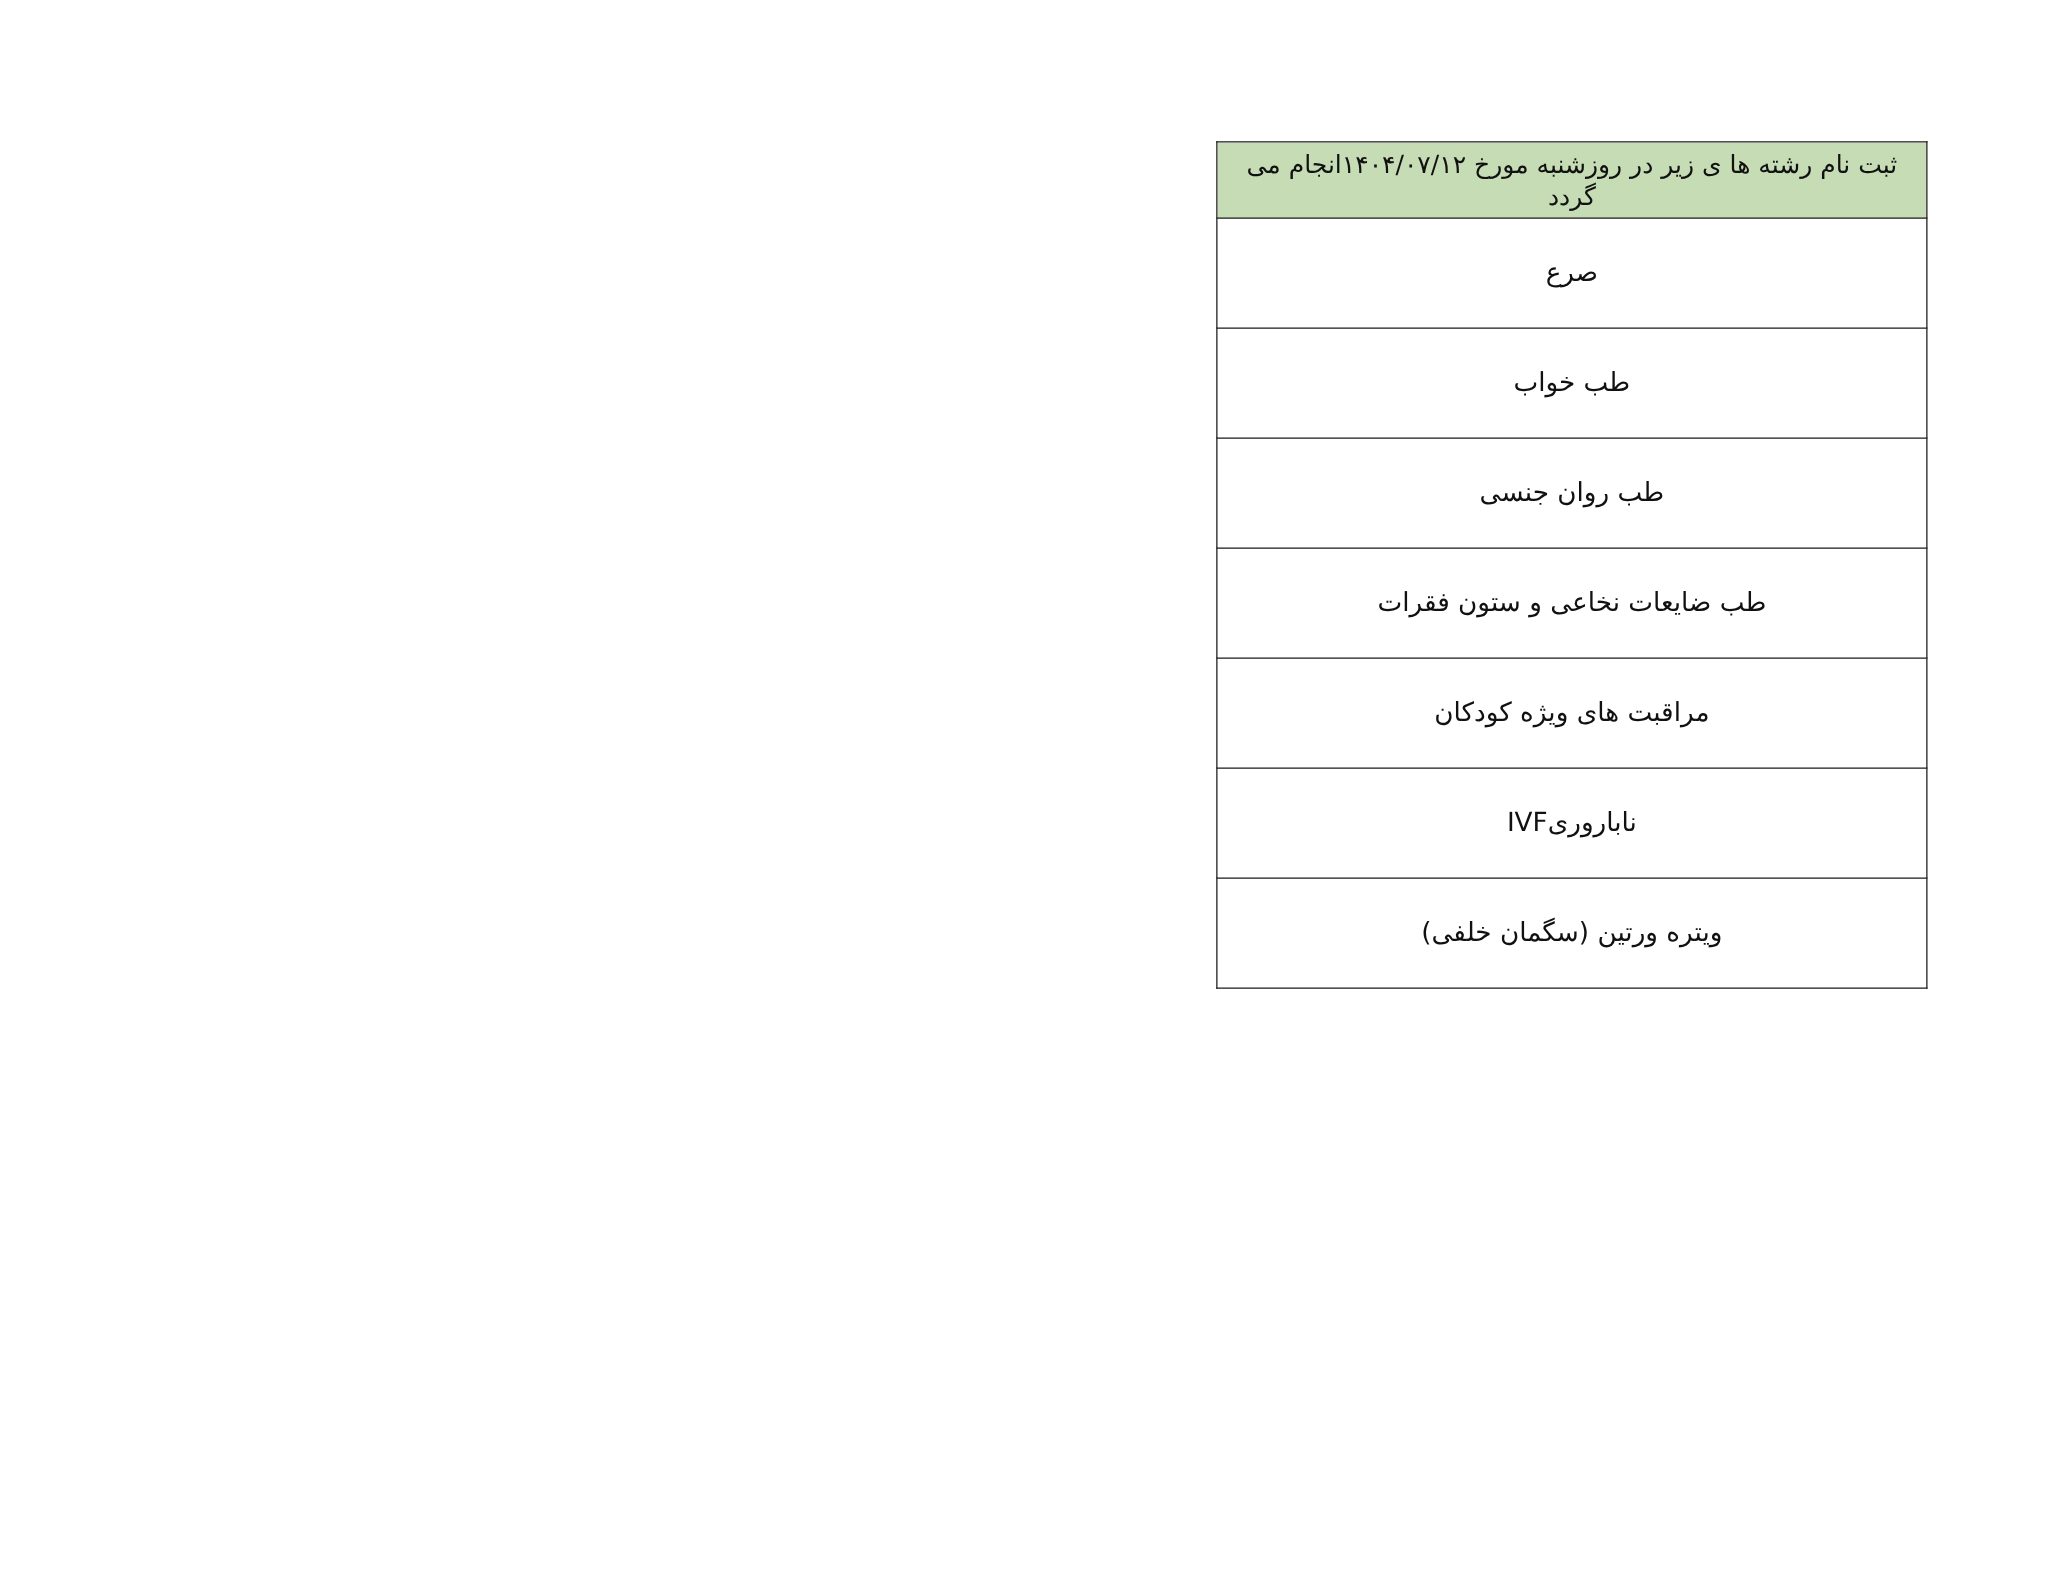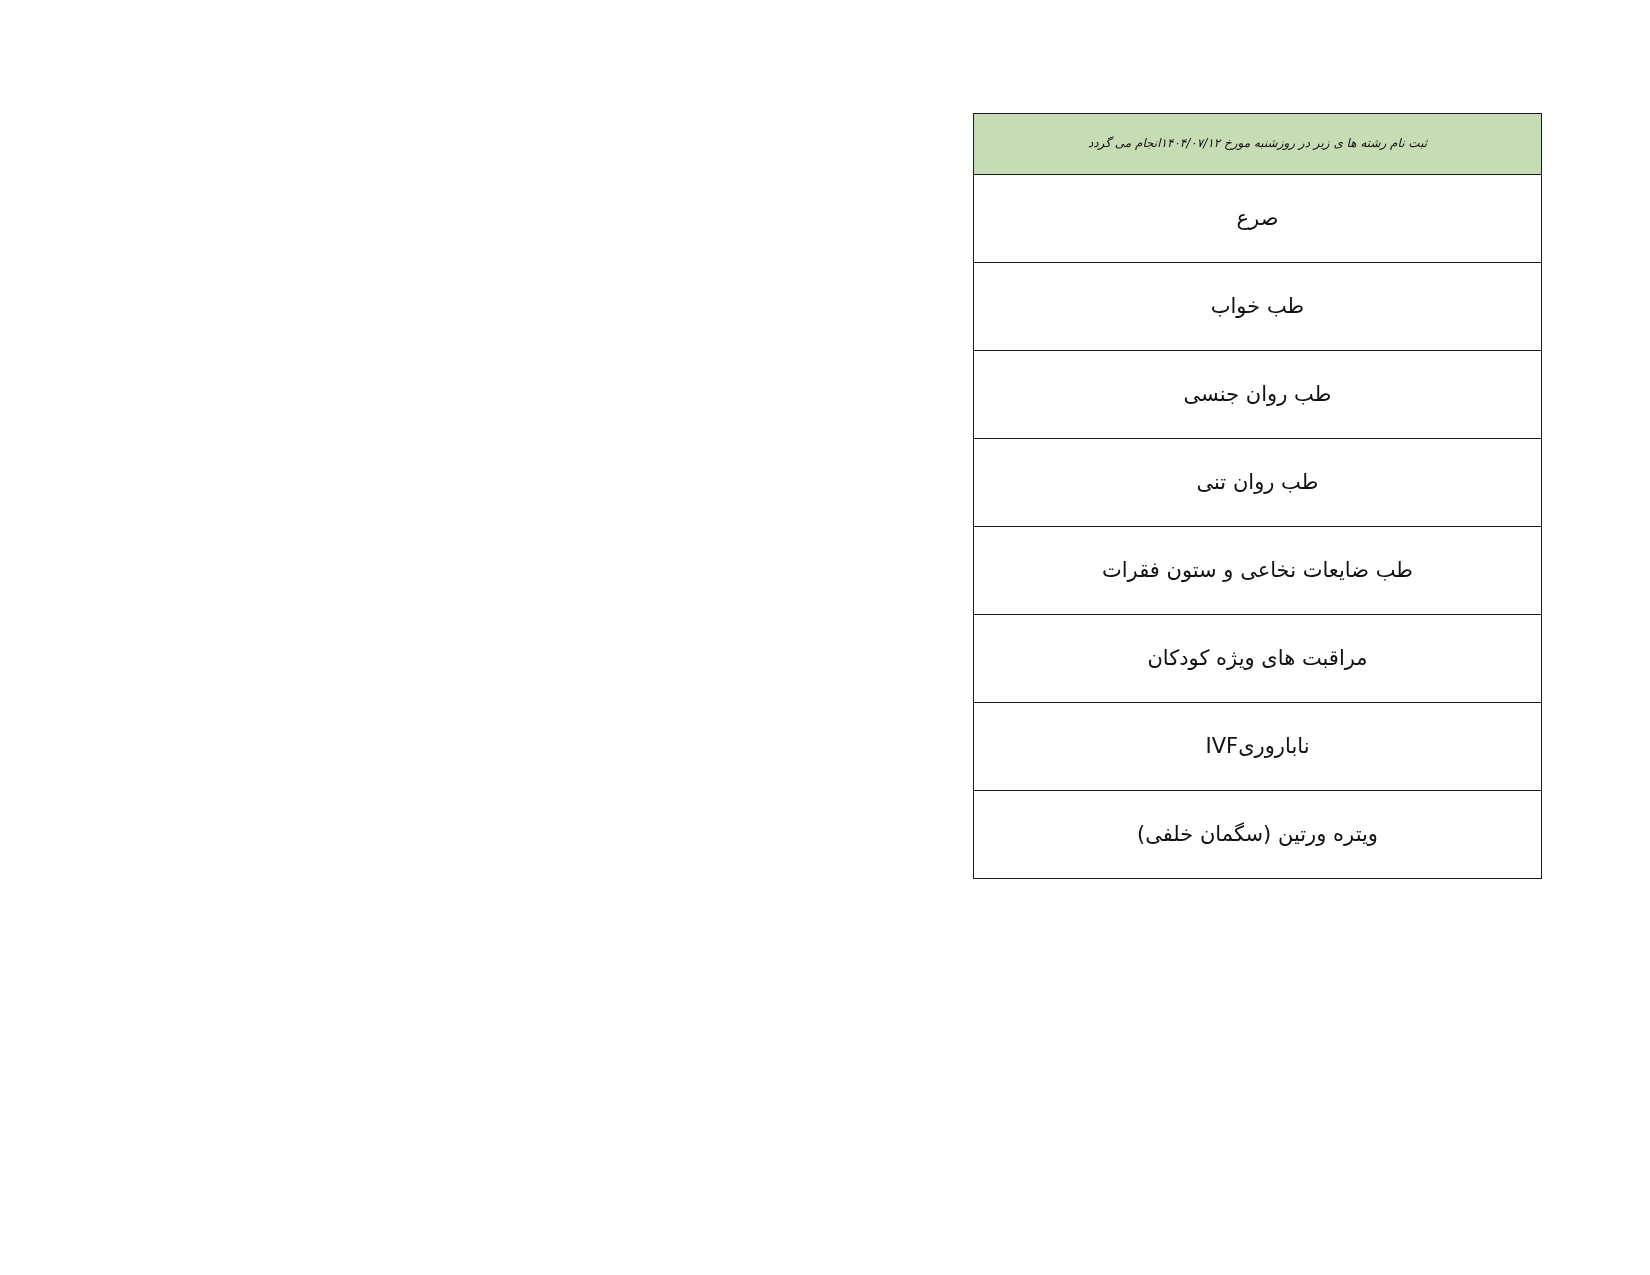--- a/index.html
+++ b/index.html
@@ -30,23 +30,22 @@
     text-align: center;
     vertical-align: middle;
     font-weight: normal;
     color: #111111;
     padding: 0 8px;
     overflow: hidden;
   }
   table.reg-table th.header-cell {
     height: 60px;
     background: #c6dcb5;
-    font-size: 12px;
+    font-size: 20px;
     line-height: 1.3;
-    font-style: italic;
   }
   table.reg-table td.row-cell {
     height: 87px;
     background: #ffffff;
     font-size: 21px;
     line-height: 1.3;
   }
 </style>
 </head>
 <body>
@@ -62,23 +61,20 @@
       <tr>
         <td class="row-cell">صرع</td>
       </tr>
       <tr>
         <td class="row-cell">طب خواب</td>
       </tr>
       <tr>
         <td class="row-cell">طب روان جنسی</td>
       </tr>
       <tr>
-        <td class="row-cell">طب روان تنی</td>
-      </tr>
-      <tr>
         <td class="row-cell">طب ضایعات نخاعی و ستون فقرات</td>
       </tr>
       <tr>
         <td class="row-cell">مراقبت های ویژه کودکان</td>
       </tr>
       <tr>
         <td class="row-cell">ناباروریIVF</td>
       </tr>
       <tr>
         <td class="row-cell">ویتره ورتین (سگمان خلفی)</td>

